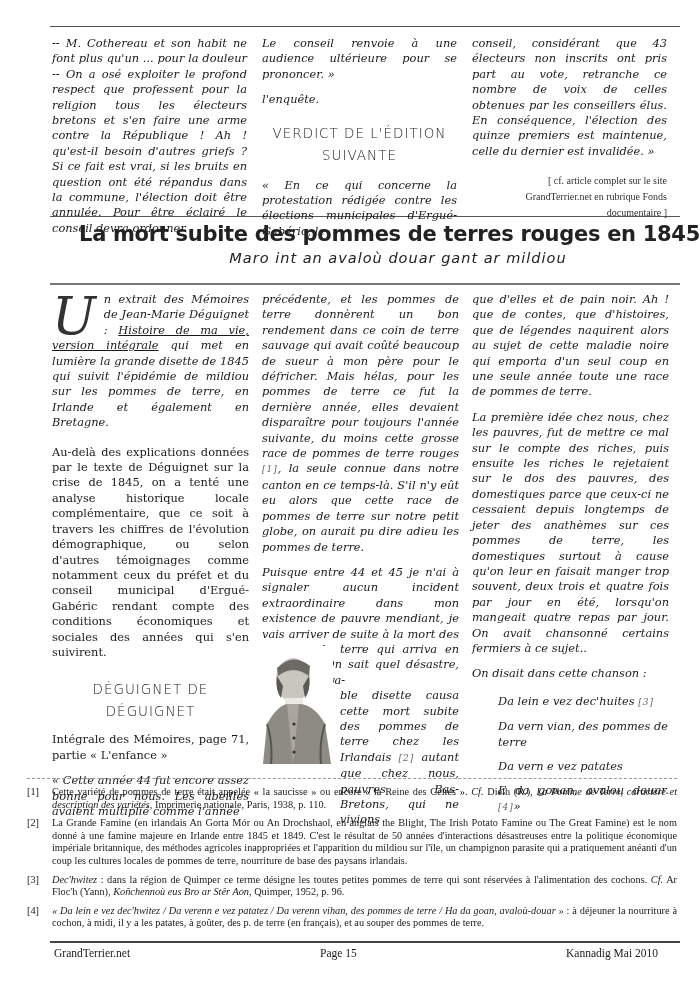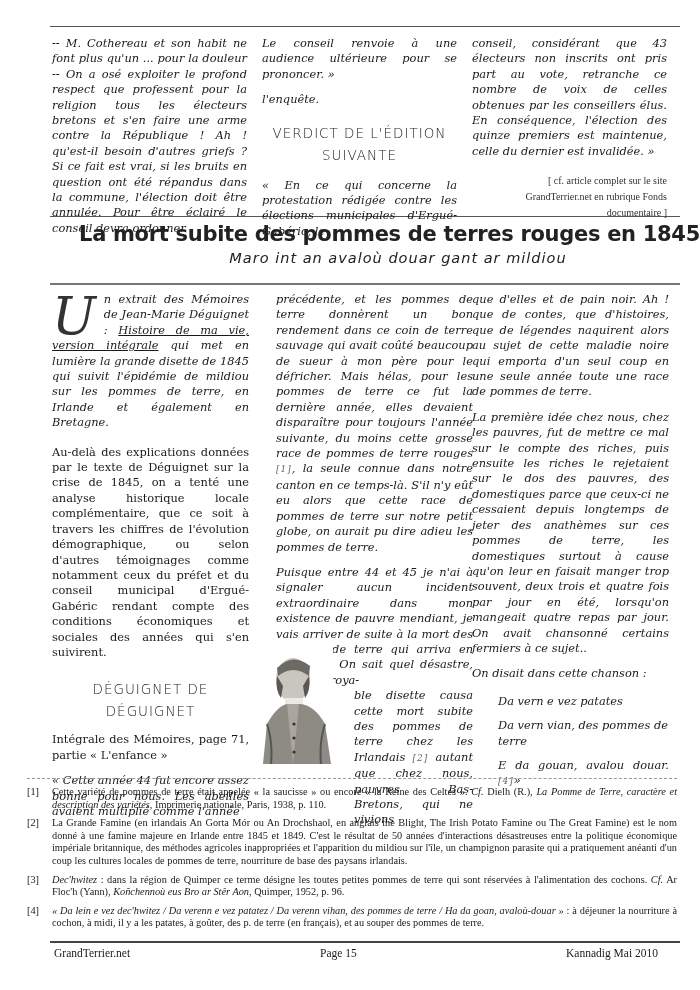--- a/index.html
+++ b/index.html
@@ -52,21 +52,21 @@
 <div class="col" style="left:52px;top:292px;width:197px;">
   <p class="it" style="margin-bottom:14px;">
     <span class="dropcap">U</span><span>n extrait des Mémoires de Jean-Marie Déguignet : </span><span class="u">Histoire de ma vie, version intégrale</span><span> qui met en lumière la grande disette de 1845 qui suivit l'épidémie de mildiou sur les pommes de terre, en Irlande et également en Bretagne.</span>
   </p>
   <p>Au-delà des explications données par le texte de Déguignet sur la crise de 1845, on a tenté une analyse historique locale complémentaire, que ce soit à travers les chiffres de l'évolution démographique, ou selon d'autres témoignages comme notamment ceux du préfet et du conseil municipal d'Ergué-Gabéric rendant compte des conditions économiques et sociales des années qui s'en suivirent.</p>
   <div class="hand" style="margin:18px 20px 10px;">DÉGUIGNET DE DÉGUIGNET</div>
   <p>Intégrale des Mémoires, page 71, partie « L'enfance »</p>
   <p class="it">« Cette année 44 fut encore assez bonne pour nous. Les abeilles avaient multiplié comme l'année</p>
 </div>
 
-<div class="col it" style="left:276px;top:292px;width:197px;">
+<div class="col it" style="left:262px;top:292px;width:197px;">
   <p>
     <span>précédente, et les pommes de terre donnèrent un bon rendement dans ce coin de terre sauvage qui avait coûté beaucoup de sueur à mon père pour le défricher. Mais hélas, pour les pommes de terre ce fut la dernière année, elles devaient disparaître pour toujours l'année suivante, du moins cette grosse race de pommes de terre rouges </span><span class="ref">[1]</span><span>, la seule connue dans notre canton en ce temps-là. S'il n'y eût eu alors que cette race de pommes de terre sur notre petit globe, on aurait pu dire adieu les pommes de terre.</span>
   </p>
   <p style="margin-bottom:0;">Puisque entre 44 et 45 je n'ai à signaler aucun incident extraordinaire dans mon existence de pauvre mendiant, je vais arriver de suite à la mort des pommes de terre qui arriva en juillet 45. On sait quel désastre, quelle effroya-</p>
   <p style="margin-left:78px;">
     <span>ble disette causa cette mort subite des pommes de terre chez les Irlandais </span><span class="ref">[2]</span><span> autant que chez nous, pauvres Bas-Bretons, qui ne vivions</span>
   </p>
 </div>
 
 <svg class="portrait" viewBox="0 0 74 118">
@@ -82,22 +82,23 @@
   <circle cx="35" cy="92" r="1.6" fill="#333"></circle>
   <circle cx="35" cy="106" r="1.6" fill="#333"></circle>
   <path d="M8 78 Q14 96 12 118" stroke="#555" stroke-width="2" fill="none"></path>
   <path d="M66 78 Q60 96 62 118" stroke="#555" stroke-width="2" fill="none"></path>
 </svg>
 
 <div class="col it" style="left:472px;top:292px;width:197px;">
   <p>que d'elles et de pain noir. Ah ! que de contes, que d'histoires, que de légendes naquirent alors au sujet de cette maladie noire qui emporta d'un seul coup en une seule année toute une race de pommes de terre.</p>
   <p>La première idée chez nous, chez les pauvres, fut de mettre ce mal sur le compte des riches, puis ensuite les riches le rejetaient sur le dos des pauvres, des domestiques parce que ceux-ci ne cessaient depuis longtemps de jeter des anathèmes sur ces pommes de terre, les domestiques surtout à cause qu'on leur en faisait manger trop souvent, deux trois et quatre fois par jour en été, lorsqu'on mangeait quatre repas par jour. On avait chansonné certains fermiers à ce sujet..</p>
   <p style="margin-bottom:12px;">On disait dans cette chanson :</p>
+  <div class="verse"><span>Da lein e vez dec'huites </span><span class="ref">[3]</span></div>
+  <div class="verse" style="text-align:left;">Da vern vian, des pommes de terre</div>
   <div class="verse">Da vern e vez patates</div>
-  <div class="verse" style="text-align:left;">Da vern vian, des pommes de terre</div>
   <div class="verse"><span>E da gouan, avalou douar.</span><span class="ref">[4]</span><span>»</span></div>
 </div>
 
 <div class="dash"></div>
 <div class="notes" style="top:786px;" id="notes">
     <div class="note">
       <span class="num">[1]</span>
       <span class="txt"><span>Cette variété de pommes de terre était appelée « la saucisse » ou encore « la Reine des Celtes ». </span><span style="font-style: italic;">Cf.</span><span> Dielh (R.), </span><span style="font-style: italic;">La Pomme de Terre, caractère et description des variétés</span><span>, Imprimerie nationale, Paris, 1938, p. 110.</span></span>
     </div>
     <div class="note">

